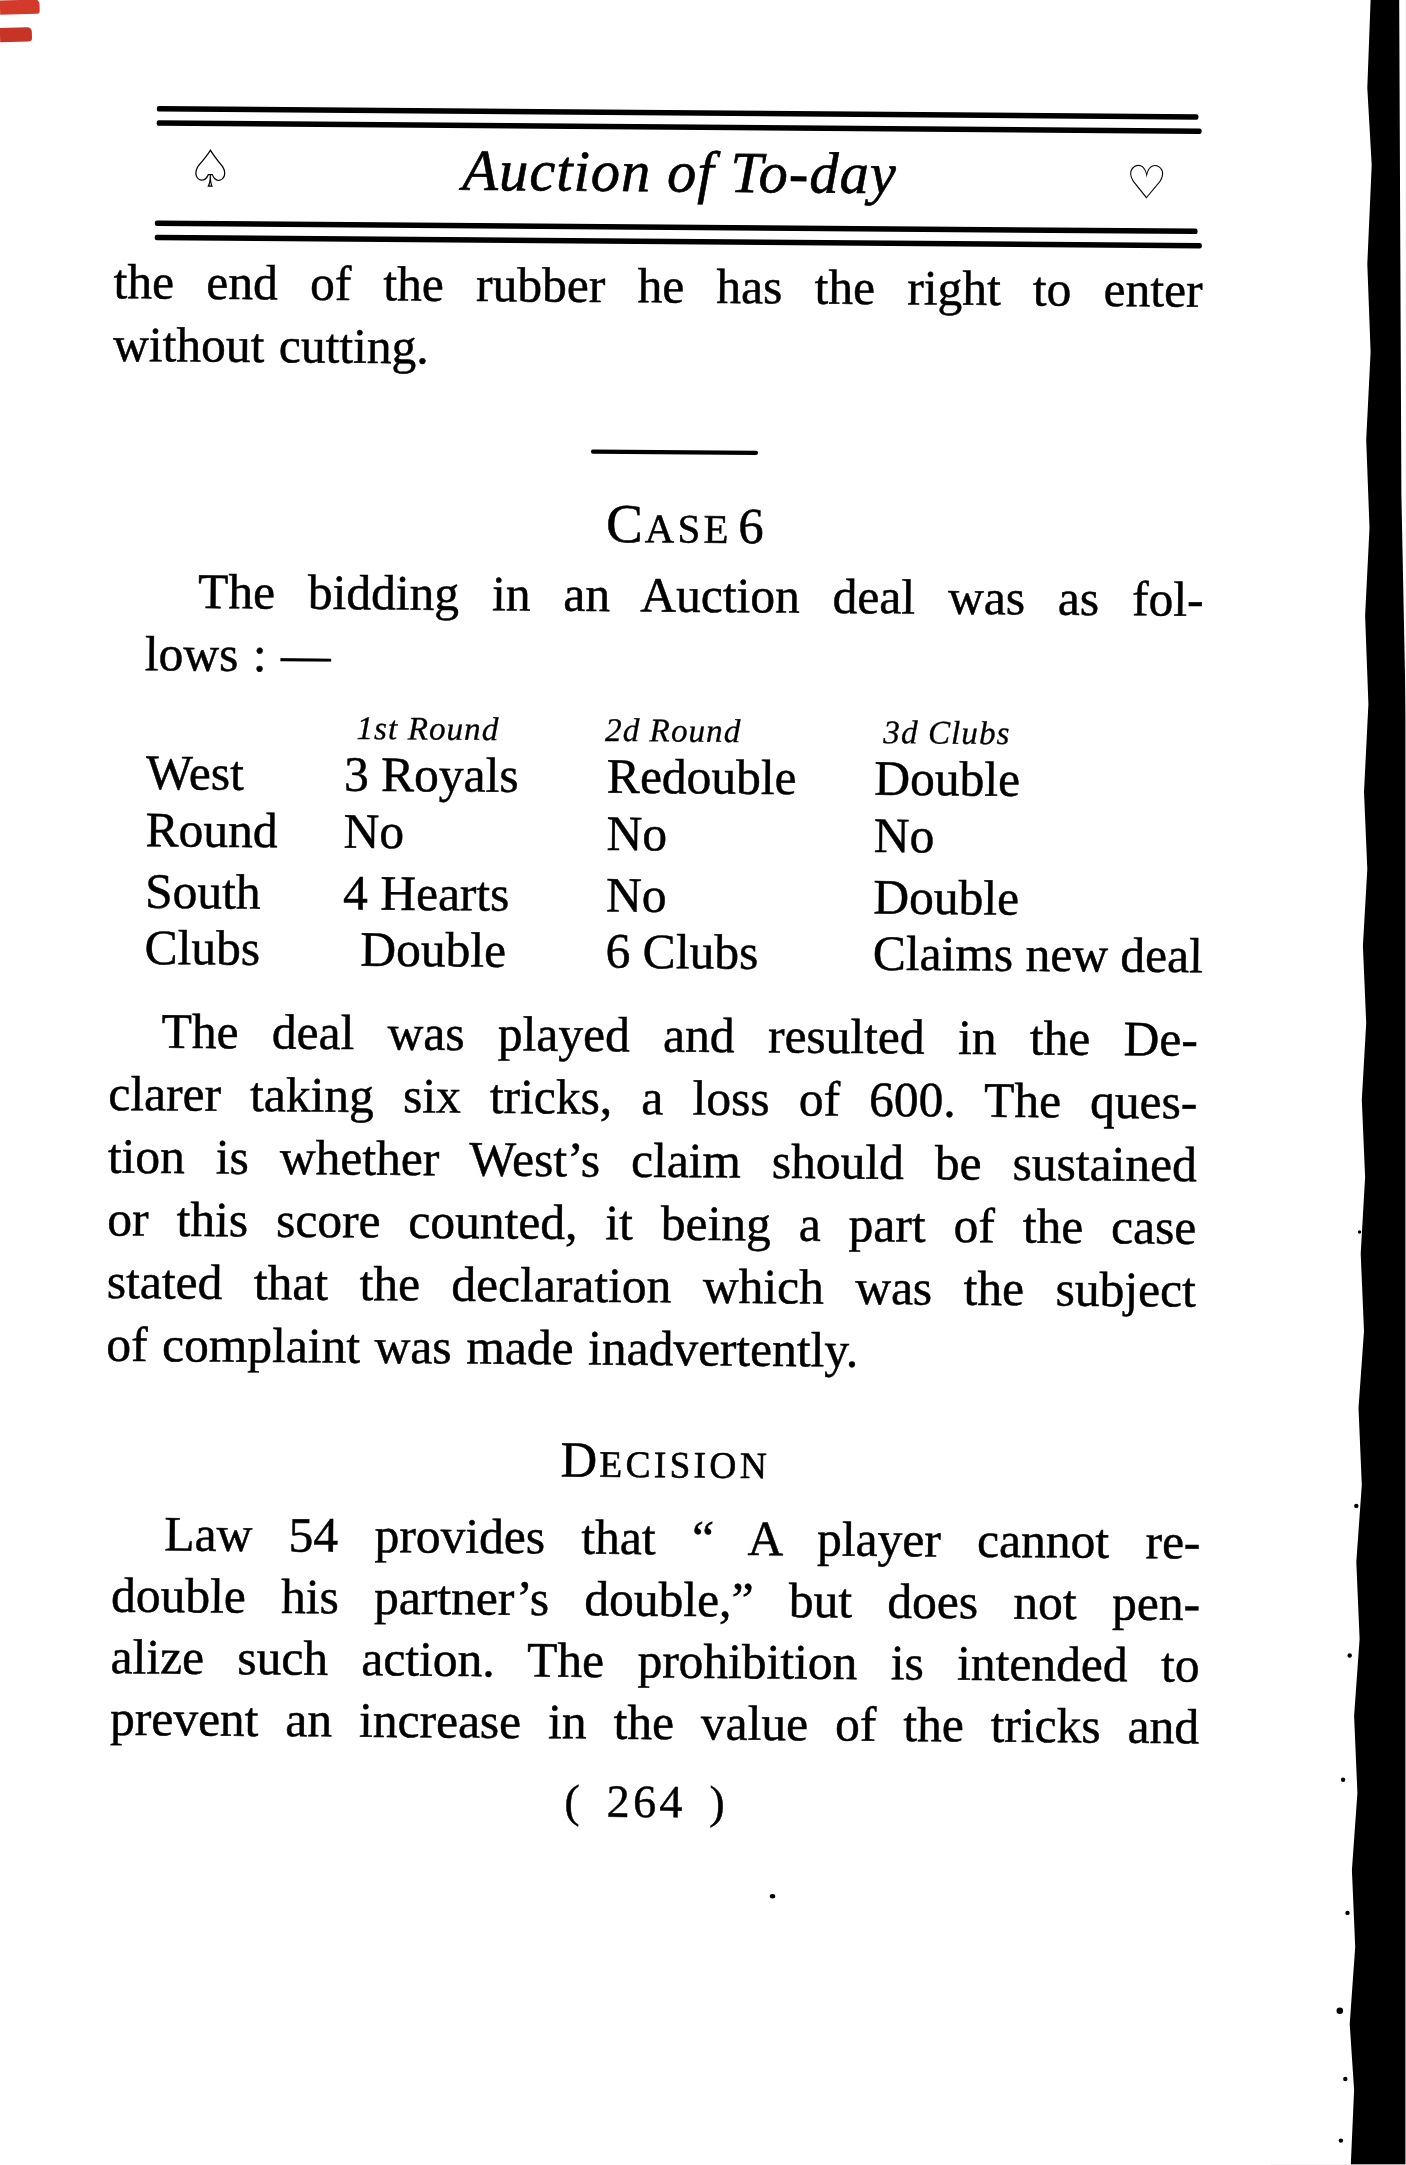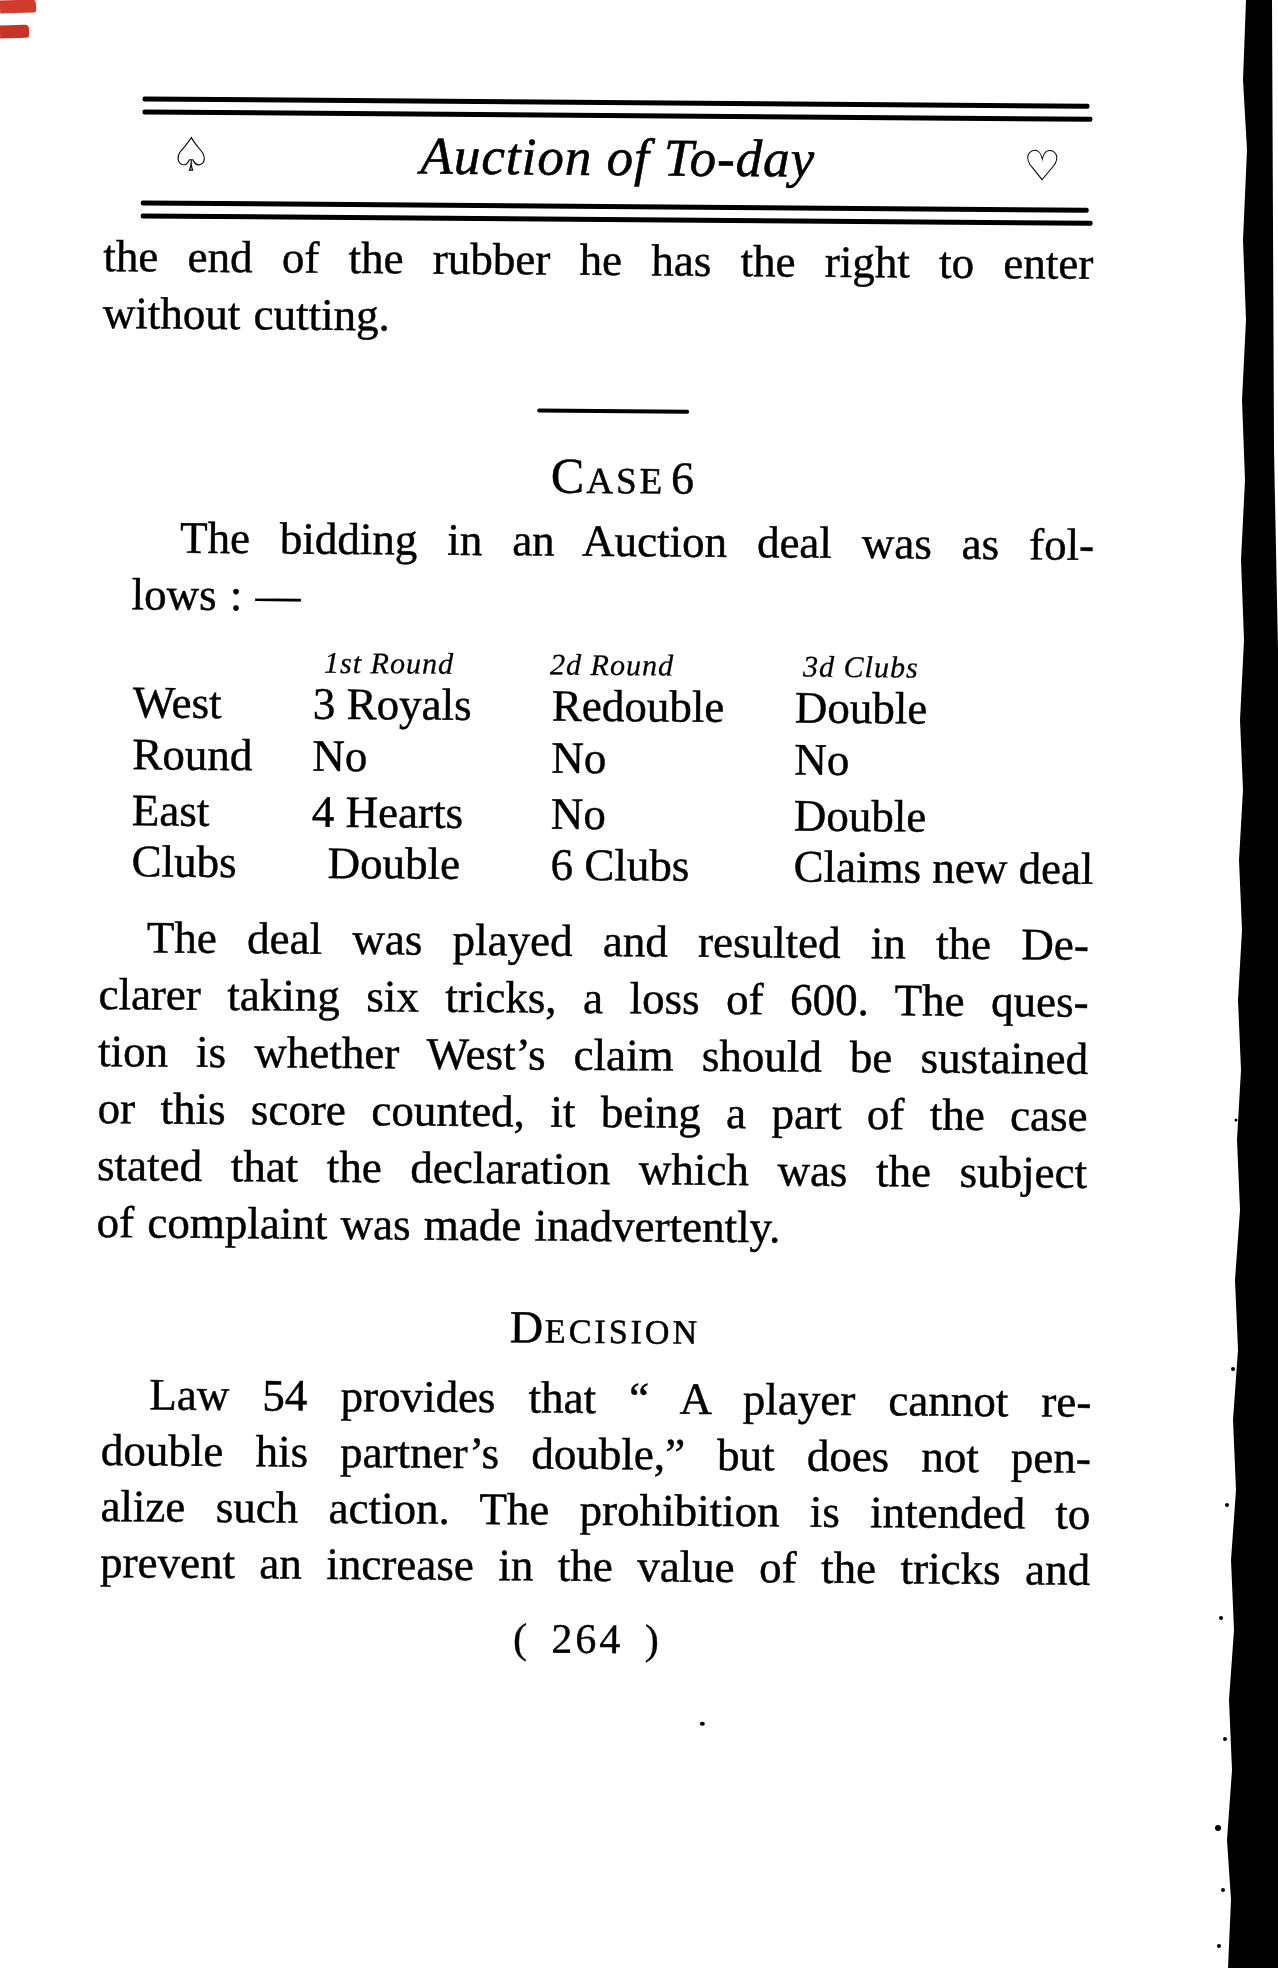--- a/index.html
+++ b/index.html
@@ -112,21 +112,21 @@
         <span class="c2">Redouble</span>
         <span class="c3">Double</span>
       </div>
       <div class="trow tr1">
         <span class="c0">Round</span>
         <span class="c1">No</span>
         <span class="c2">No</span>
         <span class="c3">No</span>
       </div>
       <div class="trow tr2">
-        <span class="c0">East</span>
+        <span class="c0">South</span>
         <span class="c1">4 Hearts</span>
         <span class="c2">No</span>
         <span class="c3">Double</span>
       </div>
       <div class="trow tr3">
         <span class="c0">Clubs</span>
         <span class="c1">Double</span>
         <span class="c2">6 Clubs</span>
         <span class="c3">Claims new deal</span>
       </div>

